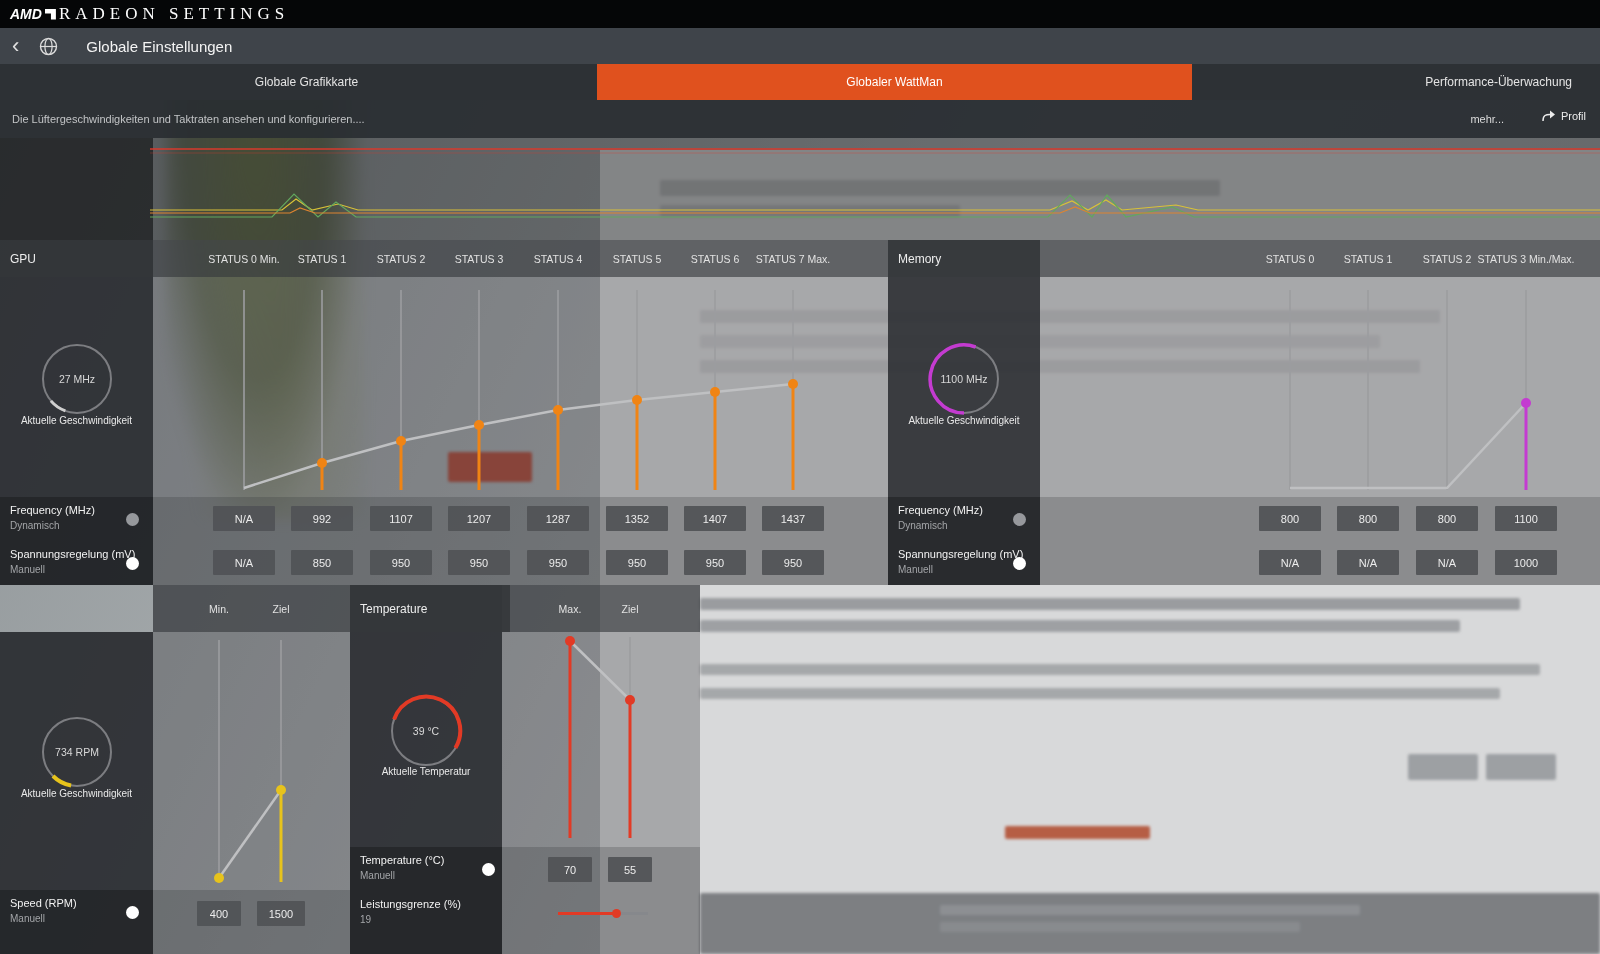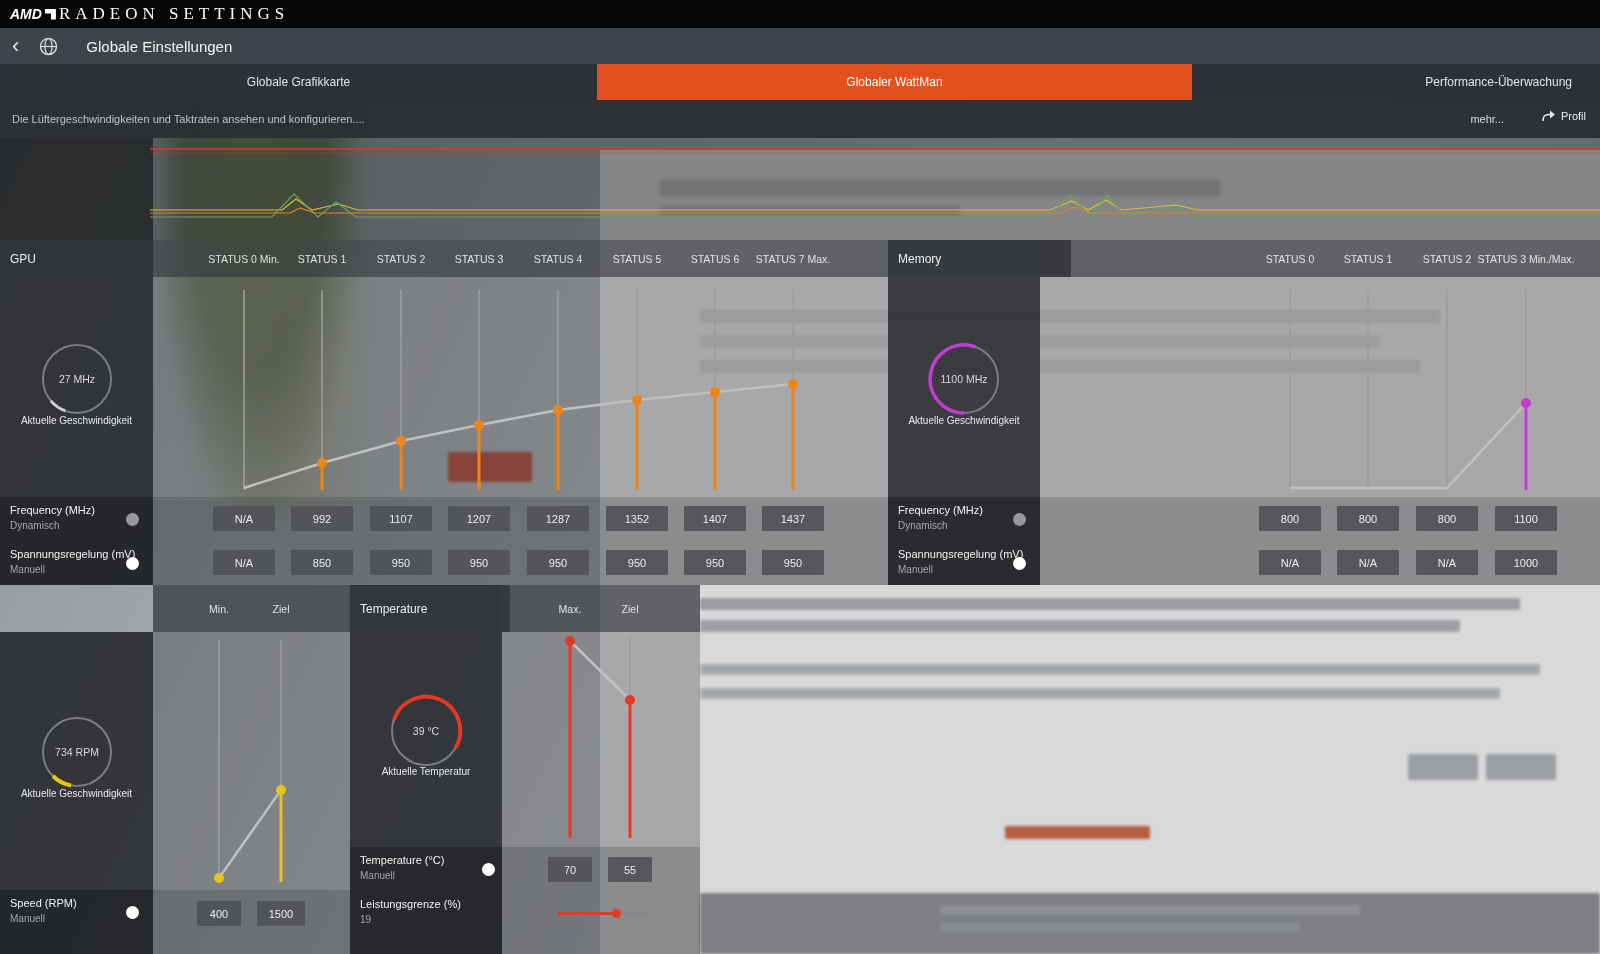--- a/index.html
+++ b/index.html
@@ -109,21 +109,21 @@
     <span class="backbtn">‹</span>
     <svg width="19" height="19" style="margin-left:20px">
       <circle cx="9.5" cy="9.5" r="8" fill="none" stroke="#dcdcdc" stroke-width="1.4"></circle>
       <ellipse cx="9.5" cy="9.5" rx="3.6" ry="8" fill="none" stroke="#dcdcdc" stroke-width="1.2"></ellipse>
       <line x1="1.5" y1="9.5" x2="17.5" y2="9.5" stroke="#dcdcdc" stroke-width="1.2"></line>
     </svg>
     <span class="headtitle">Globale Einstellungen</span>
   </div>
 
   <div class="tabbar abs">
-    <div class="tab" style="left:0;width:597px;">
+    <div class="tab" style="left:8px;width:597px;">
       <span>Globale Grafikkarte</span>
     </div>
     <div class="tab" style="left:1192px;width:408px;justify-content:flex-end;padding-right:28px;box-sizing:border-box;">
       <span>Performance-Überwachung</span>
     </div>
     <div class="tab active" style="left:597px;width:595px;">
       <span>Globaler WattMan</span>
     </div>
   </div>
 
@@ -155,21 +155,21 @@
   <div class="abs hdrstrip" style="left:153px;top:240px;width:735px;height:37px;">
     <span class="statuslabel" style="left:91px;">STATUS 0 Min.</span>
     <span class="statuslabel" style="left:169px;">STATUS 1</span>
     <span class="statuslabel" style="left:248px;">STATUS 2</span>
     <span class="statuslabel" style="left:326px;">STATUS 3</span>
     <span class="statuslabel" style="left:405px;">STATUS 4</span>
     <span class="statuslabel" style="left:484px;">STATUS 5</span>
     <span class="statuslabel" style="left:562px;">STATUS 6</span>
     <span class="statuslabel" style="left:640px;">STATUS 7 Max.</span>
   </div>
-  <div class="abs hdrcell" style="left:888px;top:240px;width:183px;height:37px;">
+  <div class="abs hdrcell" style="left:888px;top:240px;width:152px;height:37px;">
     <span class="seclabel">Memory</span>
   </div>
   <div class="abs hdrstrip" style="left:1040px;top:240px;width:560px;height:37px;">
     <span class="statuslabel" style="left:250px;">STATUS 0</span>
     <span class="statuslabel" style="left:328px;">STATUS 1</span>
     <span class="statuslabel" style="left:407px;">STATUS 2</span>
     <span class="statuslabel" style="left:486px;">STATUS 3 Min./Max.</span>
   </div>
 
   <div class="abs gaugecell" style="left:0;top:277px;width:153px;height:220px;">

